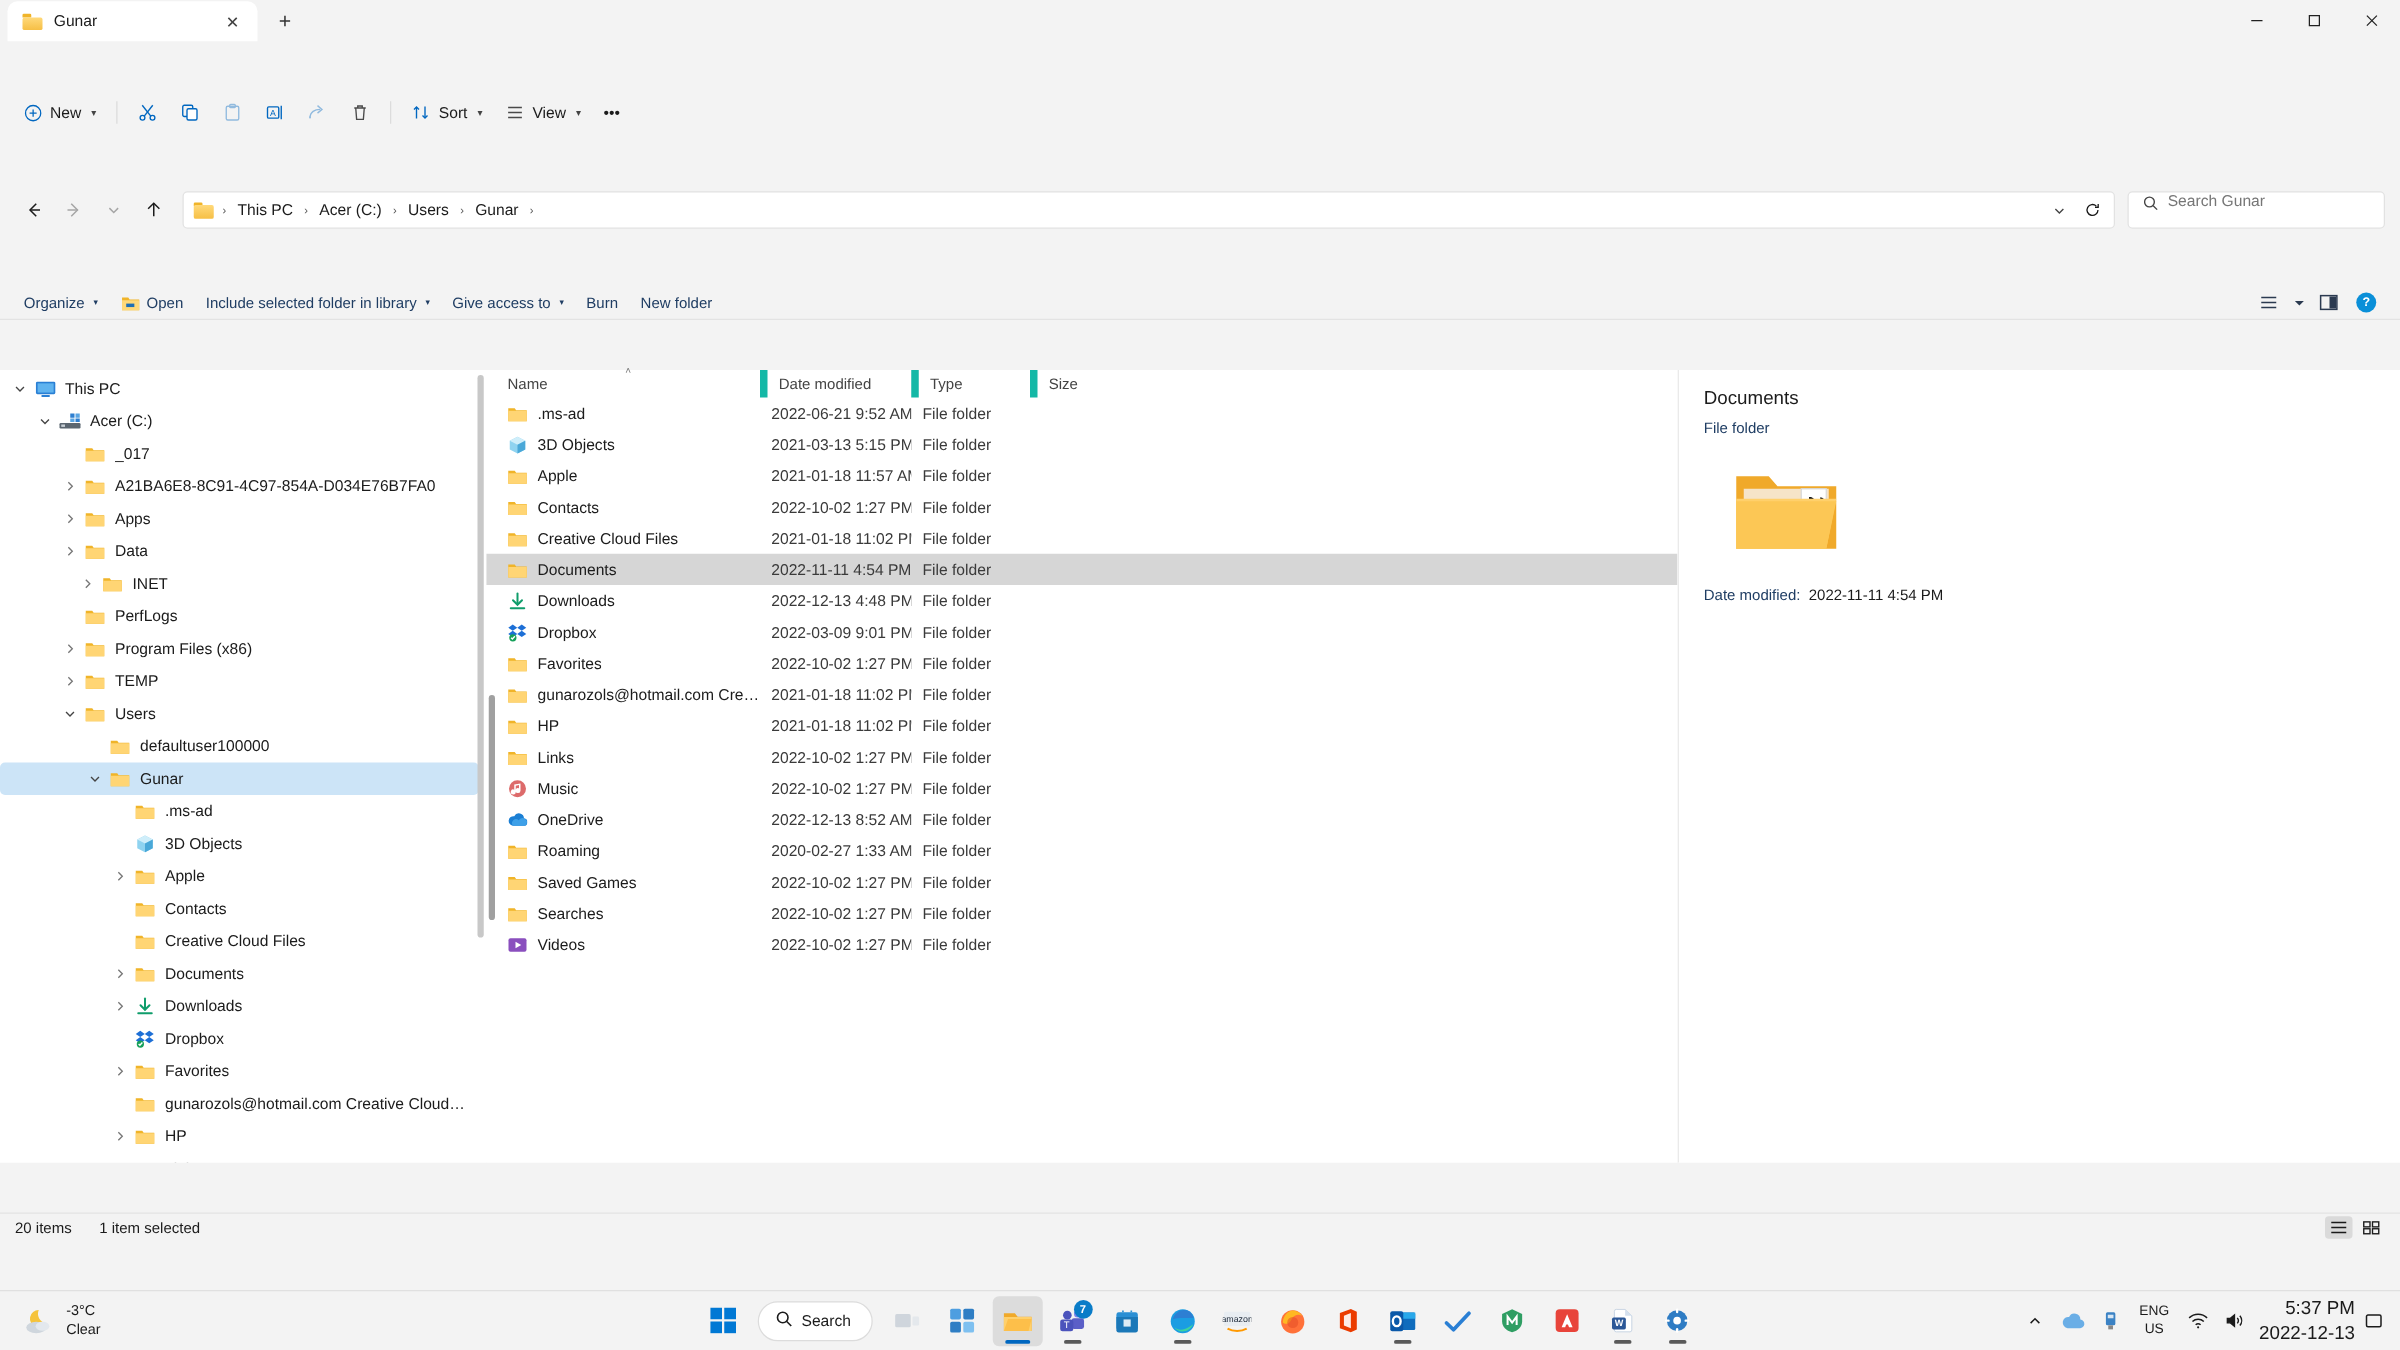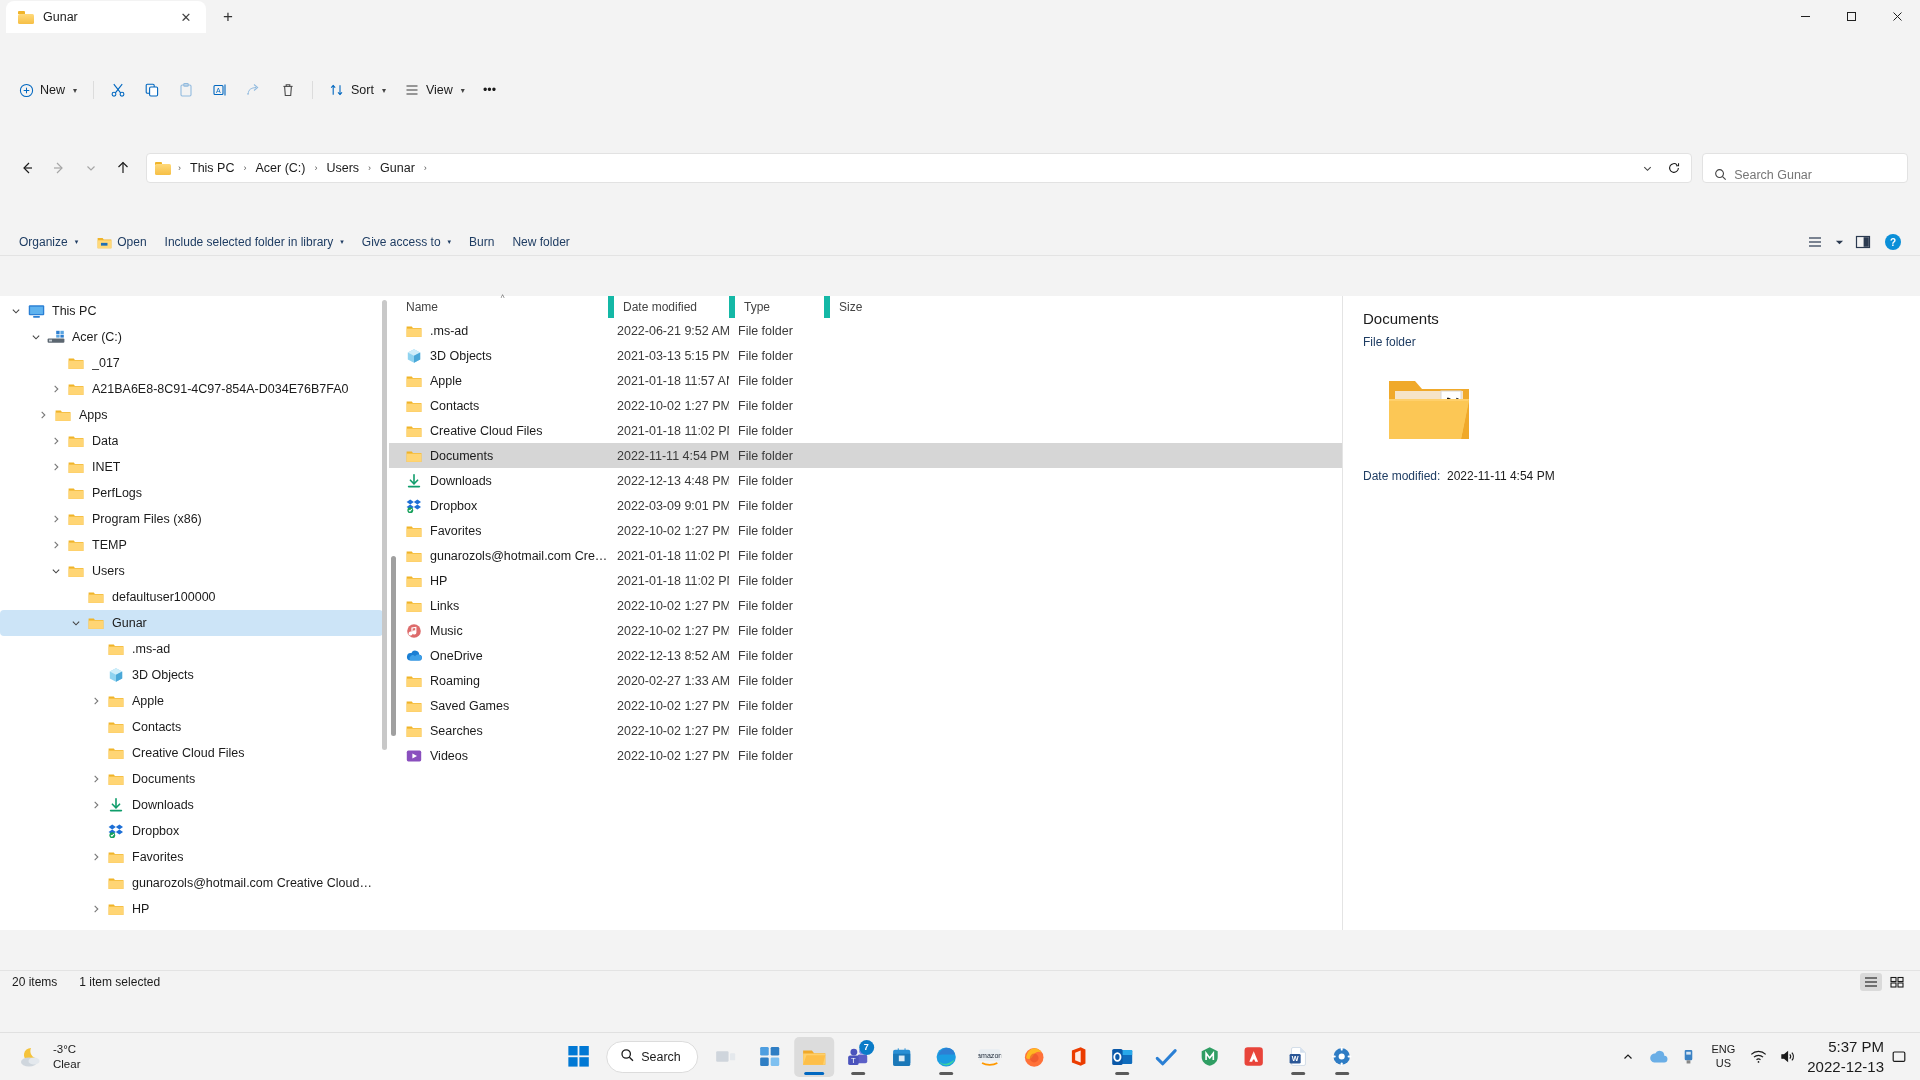--- a/index.html
+++ b/index.html
@@ -87,21 +87,21 @@
     display:flex; align-items:center; padding:0 4px 0 8px; gap:1px;
   }
   .crumb {
     font-size:12.5px; color:#1b1b1b; padding:3px 5px; border-radius:3px; white-space:nowrap;
   }
   .crumb-sep { font-size:9px; color:#555; padding:0 3px; }
   .addr-right { display:flex; align-items:center; gap:2px; margin-left:auto; }
   .searchbox {
     width:206px; height:30px; margin-left:8px; background:#ffffff;
     border:1px solid #e2e2e2; border-radius:4px; display:flex;
-    align-items:flex-end; gap:7px; padding:0 10px;
+    align-items:flex-start; gap:7px; padding:0 10px;
   }
   .searchbox input {
     border:0; outline:0; background:transparent; font-size:12.5px;
     color:#1b1b1b; width:100%; font-family:inherit;
   }
   .searchbox input::placeholder { color:#767676; }
 
   
   .cmdbar {
     height:27px; background:#f3f3f3; border-bottom:1px solid #e3e3e3;
@@ -557,49 +557,49 @@
               </svg>
             </span>
             <span class="t-ico">
               <svg width="16" height="14" viewBox="0 0 16 14">
                 <path d="M0.6 2.6h5.2l1.1 1.5h8.5v8.8H0.6z" fill="#f0b429"></path>
                 <path d="M0.6 4.6h14.8v8.3H0.6z" fill="#ffd574"></path>
               </svg>
             </span>
             <span class="t-label">A21BA6E8-8C91-4C97-854A-D034E76B7FA0</span>
           </div>
-          <div class="tree-item" style="padding-left: 33px;">
-            <span class="chev">
-              <svg width="10" height="10" viewBox="0 0 12 12" stroke="#777" fill="none" stroke-width="1.3">
-                <path d="M4.4 2.2L8.2 6l-3.8 3.8"></path>
-              </svg>
-            </span>
-            <span class="t-ico">
-              <svg width="16" height="14" viewBox="0 0 16 14">
-                <path d="M0.6 2.6h5.2l1.1 1.5h8.5v8.8H0.6z" fill="#f0b429"></path>
-                <path d="M0.6 4.6h14.8v8.3H0.6z" fill="#ffd574"></path>
-              </svg>
-            </span>
-            <span class="t-label">Apps</span>
-          </div>
           <div class="tree-item" style="padding-left: 46px;">
             <span class="chev">
               <svg width="10" height="10" viewBox="0 0 12 12" stroke="#777" fill="none" stroke-width="1.3">
                 <path d="M4.4 2.2L8.2 6l-3.8 3.8"></path>
               </svg>
             </span>
             <span class="t-ico">
               <svg width="16" height="14" viewBox="0 0 16 14">
                 <path d="M0.6 2.6h5.2l1.1 1.5h8.5v8.8H0.6z" fill="#f0b429"></path>
                 <path d="M0.6 4.6h14.8v8.3H0.6z" fill="#ffd574"></path>
               </svg>
             </span>
+            <span class="t-label">Apps</span>
+          </div>
+          <div class="tree-item" style="padding-left: 46px;">
+            <span class="chev">
+              <svg width="10" height="10" viewBox="0 0 12 12" stroke="#777" fill="none" stroke-width="1.3">
+                <path d="M4.4 2.2L8.2 6l-3.8 3.8"></path>
+              </svg>
+            </span>
+            <span class="t-ico">
+              <svg width="16" height="14" viewBox="0 0 16 14">
+                <path d="M0.6 2.6h5.2l1.1 1.5h8.5v8.8H0.6z" fill="#f0b429"></path>
+                <path d="M0.6 4.6h14.8v8.3H0.6z" fill="#ffd574"></path>
+              </svg>
+            </span>
             <span class="t-label">Data</span>
           </div>
-          <div class="tree-item" style="padding-left: 46px; text-align: center;">
+          <div class="tree-item" style="padding-left: 60px; text-align: center;">
             <span class="chev">
               <svg width="10" height="10" viewBox="0 0 12 12" stroke="#777" fill="none" stroke-width="1.3">
                 <path d="M4.4 2.2L8.2 6l-3.8 3.8"></path>
               </svg>
             </span>
             <span class="t-ico">
               <svg width="16" height="14" viewBox="0 0 16 14">
                 <path d="M0.6 2.6h5.2l1.1 1.5h8.5v8.8H0.6z" fill="#f0b429"></path>
                 <path d="M0.6 4.6h14.8v8.3H0.6z" fill="#ffd574"></path>
               </svg>

